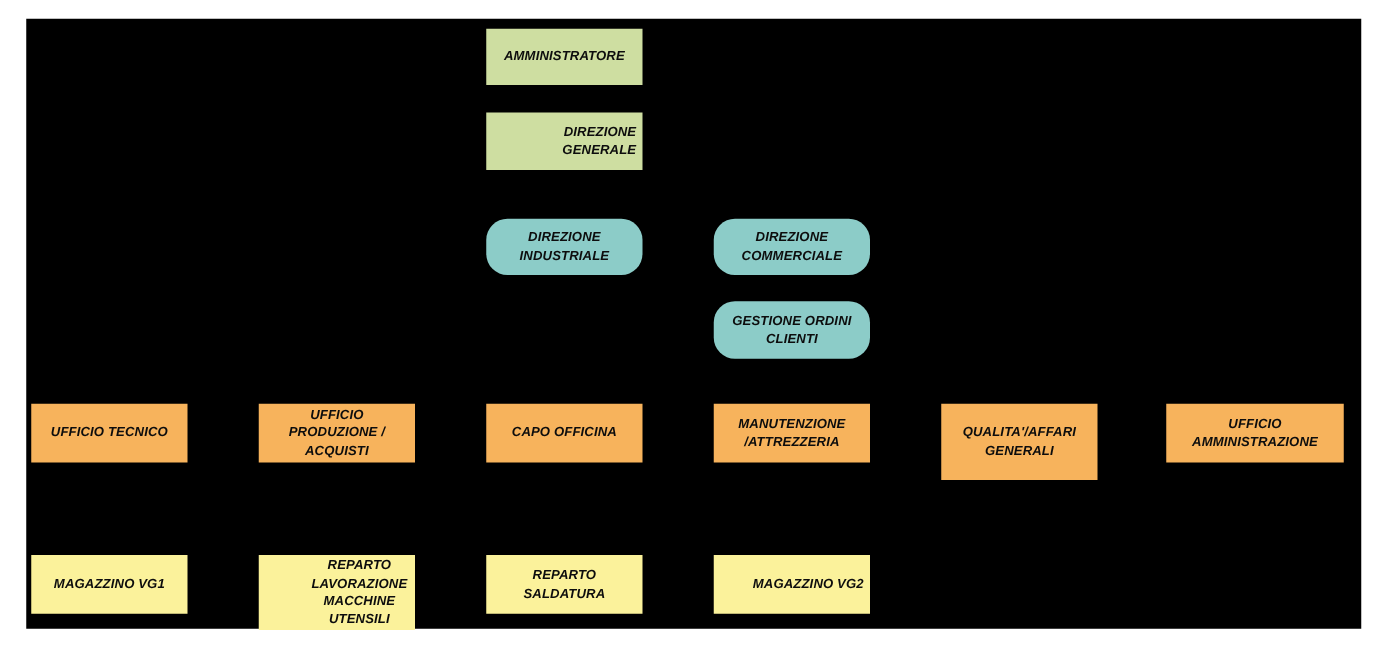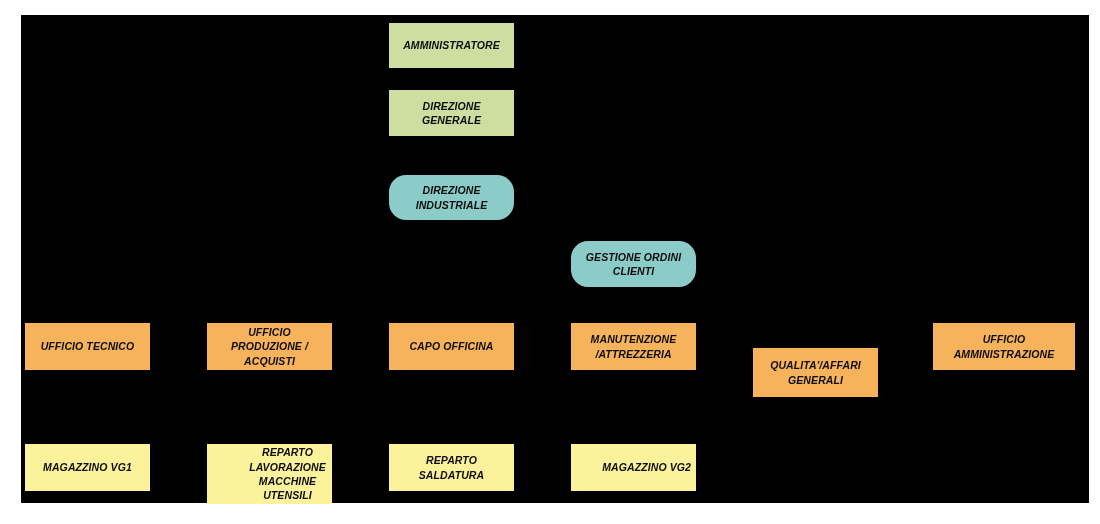--- a/index.html
+++ b/index.html
@@ -54,42 +54,45 @@
   .tier-shop   { background: #FBF29B; }
 </style>
 </head>
 <body>
 
 <div id="orgchart-root">
   <div id="chart-canvas">
       <div class="node tier-exec" style="left: 368px; top: 8px; width: 125px; height: 45px;">
         <span>AMMINISTRATORE</span>
       </div>
-      <div class="node tier-exec" style="left: 368px; top: 75px; width: 125px; height: 46px;">
+      <div class="node tier-exec" style="left: 368px; top: 75px; width: 125px; height: 46px; text-align: right;">
         <span>DIREZIONE GENERALE</span>
       </div>
       <div class="node tier-dir" style="left: 368px; top: 160px; width: 125px; height: 45px;">
         <span>DIREZIONE INDUSTRIALE</span>
+      </div>
+      <div class="node tier-dir" style="left: 550px; top: 160px; width: 125px; height: 45px;">
+        <span>DIREZIONE COMMERCIALE</span>
       </div>
       <div class="node tier-dir" style="left: 550px; top: 226px; width: 125px; height: 46px;">
         <span>GESTIONE ORDINI CLIENTI</span>
       </div>
       <div class="node tier-office" style="left: 4px; top: 308px; width: 125px; height: 47px;">
         <span>UFFICIO TECNICO</span>
       </div>
       <div class="node tier-office" style="left: 368px; top: 308px; width: 125px; height: 47px;">
         <span>CAPO OFFICINA</span>
       </div>
       <div class="node tier-office" style="left: 186px; top: 308px; width: 125px; height: 47px;">
         <span>UFFICIO PRODUZIONE / ACQUISTI</span>
       </div>
       <div class="node tier-office" style="left: 550px; top: 308px; width: 125px; height: 47px;">
         <span>MANUTENZIONE /ATTREZZERIA</span>
       </div>
-      <div class="node tier-office" style="left: 732px; top: 308px; width: 125px; height: 49px; margin-top: 25px;">
+      <div class="node tier-office" style="left: 732px; top: 308px; width: 125px; height: 61px;">
         <span>QUALITA'/AFFARI GENERALI</span>
       </div>
       <div class="node tier-office" style="left: 912px; top: 308px; width: 142px; height: 47px; justify-content: flex-end;">
         <span>UFFICIO AMMINISTRAZIONE</span>
       </div>
       <div class="node tier-shop" style="left: 4px; top: 429px; width: 125px; height: 47px;">
         <span>MAGAZZINO VG1</span>
       </div>
       <div class="node tier-shop" style="left: 186px; top: 429px; width: 125px; height: 60px; padding-left: 41px;">
         <span>REPARTO LAVORAZIONE MACCHINE UTENSILI</span>

